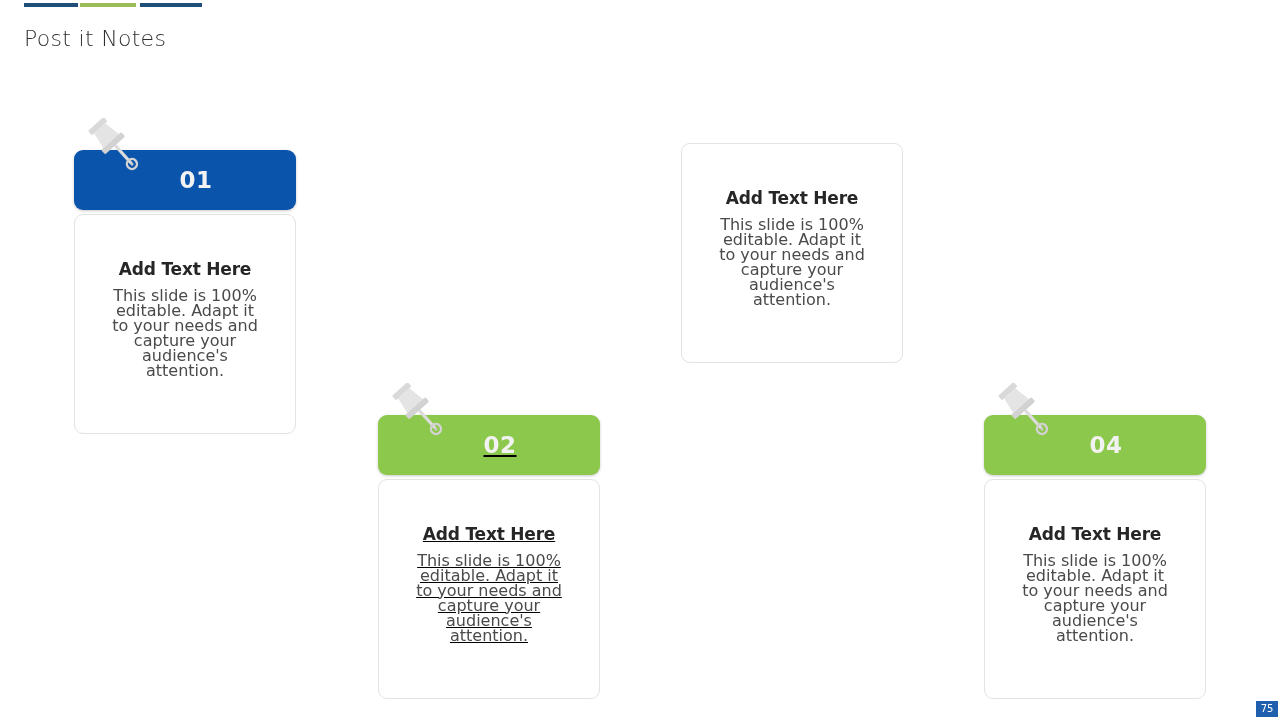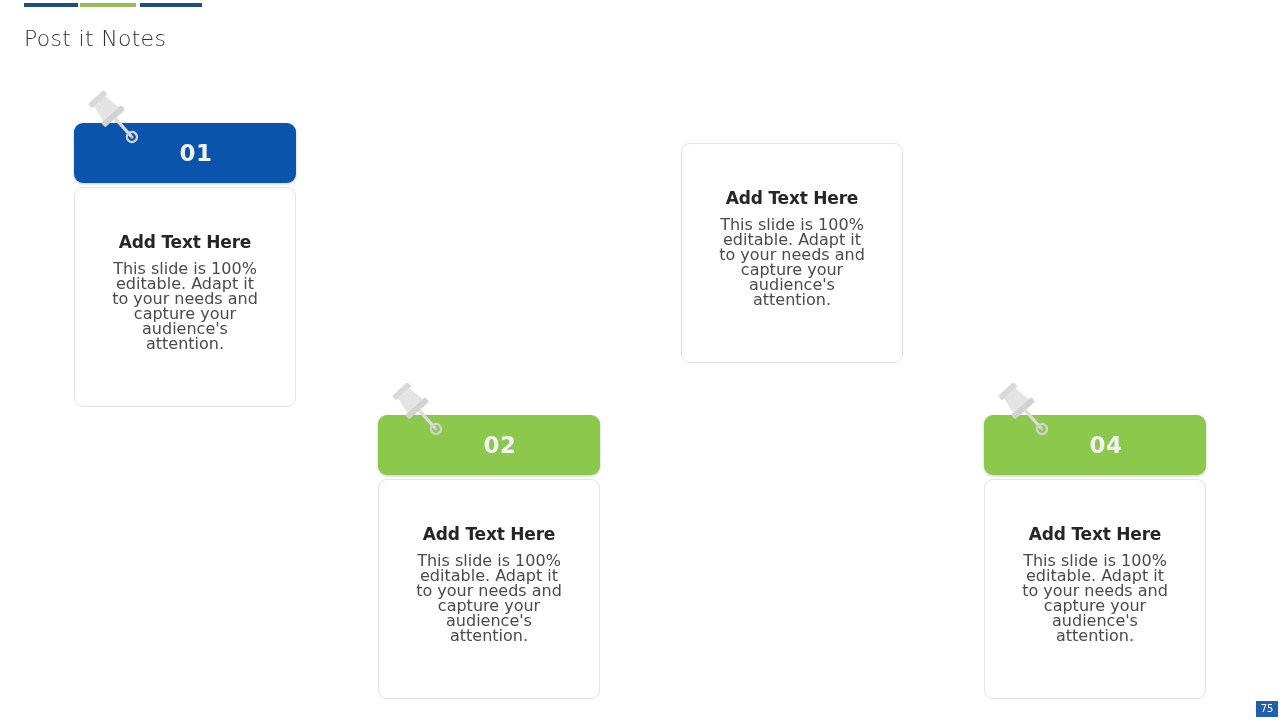--- a/index.html
+++ b/index.html
@@ -138,41 +138,41 @@
 <body>
 
 <div class="topbars">
   <div class="topbar b1"></div>
   <div class="topbar b2"></div>
   <div class="topbar b3"></div>
 </div>
 
 <div class="slide-title">Post it Notes</div>
 
-<div class="card c-blue" style="left:74px; top:123px;">
+<div class="card c-blue" style="left:74px; top:150px;">
   <div class="card-header">
     <svg class="pin" viewBox="0 0 60 58">
       <g transform="rotate(-42 30 24)">
         <rect x="21" y="1" width="21" height="6" rx="1.5" fill="#D9D9D9"></rect>
         <path d="M24 7 L39 7 L42 24 L21 24 Z" fill="#E4E4E4"></path>
         <rect x="18" y="24" width="27" height="6" rx="1.5" fill="#D2D2D2"></rect>
         <rect x="30" y="30" width="3.2" height="24" fill="#DCDCDC"></rect>
         <circle cx="31.6" cy="55" r="5" fill="none" stroke="#D2D2D2" stroke-width="2.4"></circle>
         <circle cx="31.6" cy="55" r="1.6" fill="#C9C9C9"></circle>
       </g>
     </svg>
     <span class="num">01</span>
   </div>
   <div class="card-body">
     <div class="heading">Add Text Here</div>
     <div class="desc">This slide is 100% editable. Adapt it to your needs and capture your audience's attention.</div>
   </div>
 </div>
 
-<div class="card c-green" style="left:378px; top:415px;">
+<div class="card c-green" style="left:378px; top:415px;text-decoration:underline;">
   <div class="card-header">
     <svg class="pin" viewBox="0 0 60 58">
       <g transform="rotate(-42 30 24)">
         <rect x="21" y="1" width="21" height="6" rx="1.5" fill="#D9D9D9"></rect>
         <path d="M24 7 L39 7 L42 24 L21 24 Z" fill="#E4E4E4"></path>
         <rect x="18" y="24" width="27" height="6" rx="1.5" fill="#D2D2D2"></rect>
         <rect x="30" y="30" width="3.2" height="24" fill="#DCDCDC"></rect>
         <circle cx="31.6" cy="55" r="5" fill="none" stroke="#D2D2D2" stroke-width="2.4"></circle>
         <circle cx="31.6" cy="55" r="1.6" fill="#C9C9C9"></circle>
       </g>

